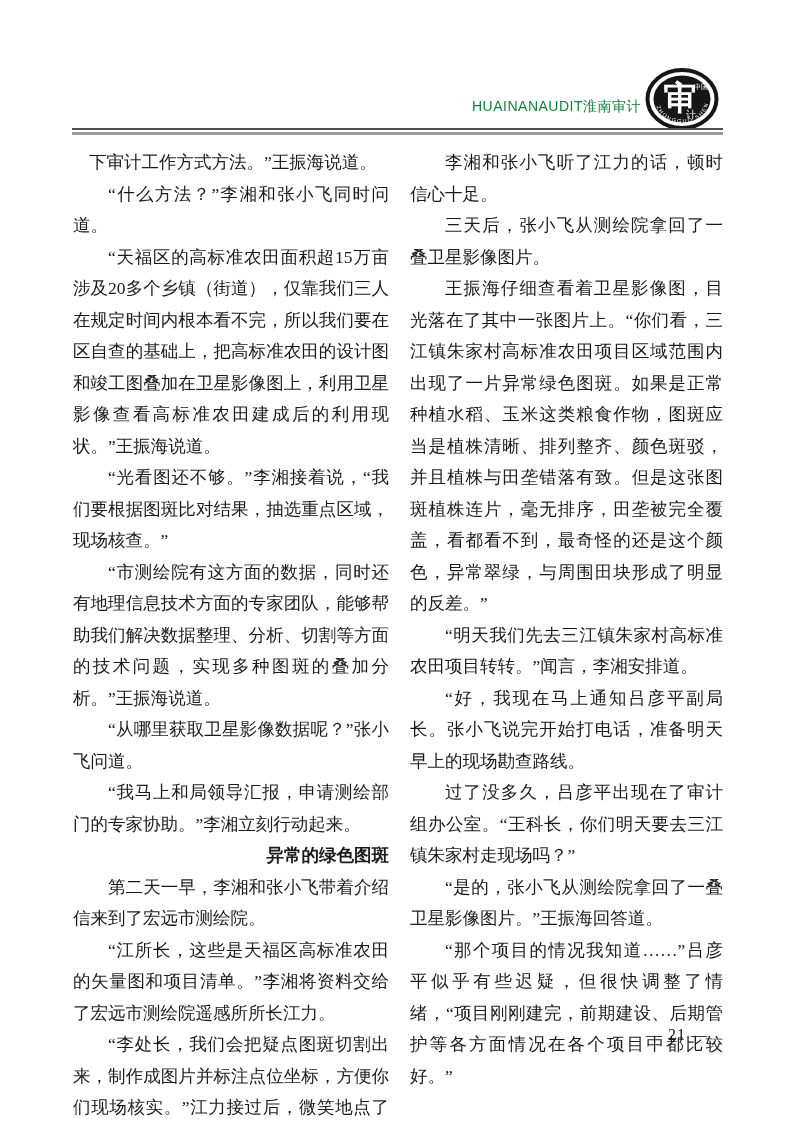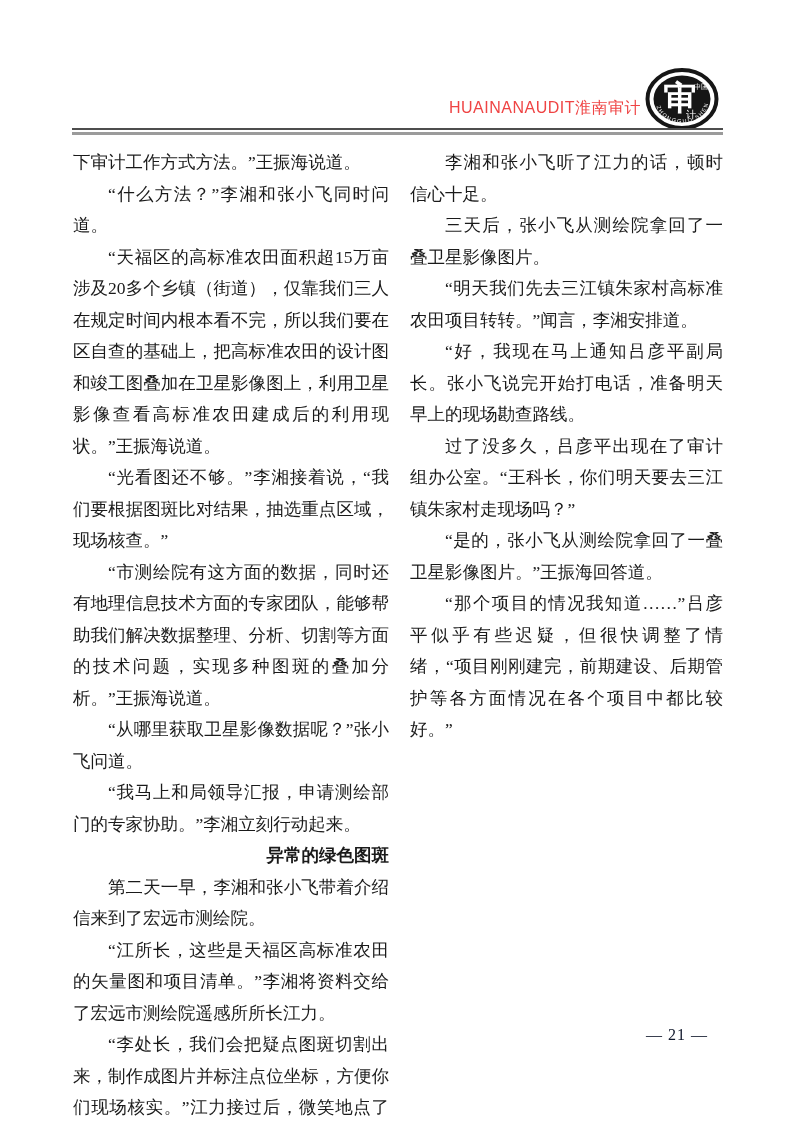--- a/index.html
+++ b/index.html
@@ -12,23 +12,23 @@
     font-family: "Liberation Serif", "DejaVu Serif", serif;
     color: #1a1a1a;
     overflow: hidden;
   }
   
   .header-title {
     position: absolute;
     top: 98px;
     right: 152px;
     font-family: "Liberation Sans", "DejaVu Sans", sans-serif;
-    font-size: 16px;
+    font-size: 14px;
     letter-spacing: 0.5px;
-    color: #ef4444;
+    color: #15803d;
     white-space: nowrap;
   }
   .logo {
     position: absolute;
     left: 645px;
     top: 68px;
     width: 74px;
     height: 64px;
   }
   .header-rule {
@@ -45,21 +45,21 @@
     top: 147px;
     font-size: 17.5px;
     line-height: 31.5px;
     text-align: justify;
     color: #1a1a1a;
   }
   .col-left  { left: 73px;  width: 316px; }
   .col-right { left: 410px; width: 313px; }
   .column p { margin: 0; }
   .column p.indent { text-indent: 2em; }
-  .column p.flush  { text-indent: 0; }
+  .column p.flush  { text-indent: 0; margin-left: 16px; }
   .column p.heading {
     text-indent: 0;
     text-align: right;
     font-family: "Liberation Sans", "DejaVu Sans", sans-serif;
     font-weight: bold;
     font-size: 17.5px;
   }
   
   .page-number {
     position: absolute;
@@ -106,20 +106,21 @@
       <p class="indent">“从哪里获取卫星影像数据呢？”张小飞问道。</p>
       <p class="indent">“我马上和局领导汇报，申请测绘部门的专家协助。”李湘立刻行动起来。</p>
       <p class="heading">异常的绿色图斑</p>
       <p class="indent">第二天一早，李湘和张小飞带着介绍信来到了宏远市测绘院。</p>
       <p class="indent">“江所长，这些是天福区高标准农田的矢量图和项目清单。”李湘将资料交给了宏远市测绘院遥感所所长江力。</p>
       <p class="indent">“李处长，我们会把疑点图斑切割出来，制作成图片并标注点位坐标，方便你们现场核实。”江力接过后，微笑地点了点头。</p>
     </div>
   <div class="column col-right">
       <p class="indent">李湘和张小飞听了江力的话，顿时信心十足。</p>
       <p class="indent">三天后，张小飞从测绘院拿回了一叠卫星影像图片。</p>
+      <p class="indent">王振海仔细查看着卫星影像图，目光落在了其中一张图片上。“你们看，三江镇朱家村高标准农田项目区域范围内出现了一片异常绿色图斑。如果是正常种植水稻、玉米这类粮食作物，图斑应当是植株清晰、排列整齐、颜色斑驳，并且植株与田垄错落有致。但是这张图斑植株连片，毫无排序，田垄被完全覆盖，看都看不到，最奇怪的还是这个颜色，异常翠绿，与周围田块形成了明显的反差。”</p>
       <p class="indent">“明天我们先去三江镇朱家村高标准农田项目转转。”闻言，李湘安排道。</p>
       <p class="indent">“好，我现在马上通知吕彦平副局长。张小飞说完开始打电话，准备明天早上的现场勘查路线。</p>
       <p class="indent">过了没多久，吕彦平出现在了审计组办公室。“王科长，你们明天要去三江镇朱家村走现场吗？”</p>
       <p class="indent">“是的，张小飞从测绘院拿回了一叠卫星影像图片。”王振海回答道。</p>
       <p class="indent">“那个项目的情况我知道……”吕彦平似乎有些迟疑，但很快调整了情绪，“项目刚刚建完，前期建设、后期管护等各方面情况在各个项目中都比较好。”</p>
     </div>
 
   <div class="page-number">— 21 —</div>
 
 </div>

